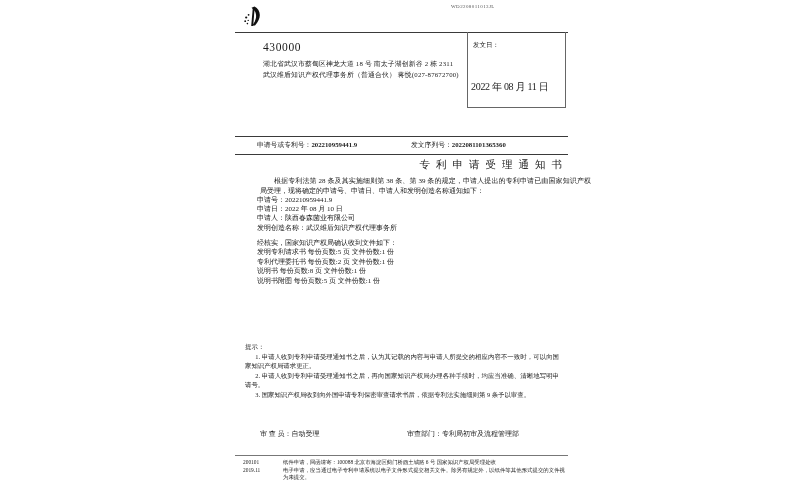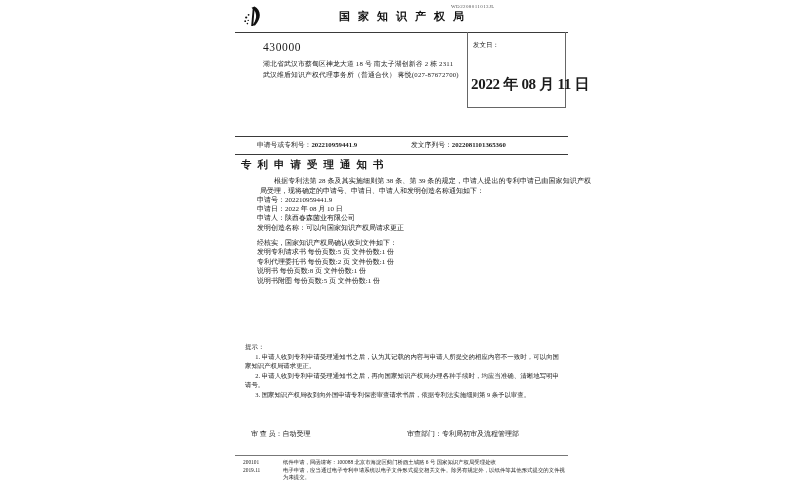--- a/index.html
+++ b/index.html
@@ -24,47 +24,47 @@
   .rule-footer { top:455px; border-top-width:0.8px; border-top-color:#777; }
 
   .postal { position:absolute; top:41px; left:28px; font-weight:normal; font-size:11.5px; letter-spacing:.6px; }
   .addr { position:absolute; left:28px; font-size:6.8px; letter-spacing:.2px; color:#222; white-space:nowrap; }
   .addr1 { top:59px; }
   .addr2 { top:70px; }
 
   .date-box { position:absolute; top:32px; left:232px; width:99px; height:76px;
     border-left:.8px solid #666; border-right:.8px solid #666; border-bottom:.8px solid #666; }
   .date-label { position:absolute; top:9px; left:5px; font-size:6.5px; }
-  .date-value { position:absolute; bottom:13px; left:3px; font-weight:bold; font-size:15px;
+  .date-value { position:absolute; bottom:13px; left:3px; font-weight:normal; font-size:10px;
     letter-spacing:-.3px; white-space:nowrap; }
 
   .band { position:absolute; top:140px; left:0; right:0; height:12px; font-size:6.8px; }
   .band .grp { position:absolute; white-space:nowrap; }
   .band .grp-app { left:22px; }
   .band .grp-serial { left:176px; }
   .band b { font-weight:bold; }
 
-  .notice-title { position:absolute; top:158px; left:0; right:0; text-align:left;
-    font-weight:bold; font-size:10.5px; letter-spacing:6px; padding-left:6px; }
+  .notice-title { position:absolute; top:158px; left:0; right:0; text-align:right;
+    font-weight:normal; font-size:10.5px; letter-spacing:6px; padding-left:6px; }
 
   .intro { position:absolute; top:177px; left:1px; width:331px; font-size:7px;
     line-height:9.8px; text-indent:2em; text-align:justify;margin-left:24px; }
 
   .fields { position:absolute; top:196px; left:22px; font-size:7px; line-height:9.2px; list-style:none; }
   .confirm { position:absolute; top:238px; left:22px; font-size:7px; white-space:nowrap; }
   .docs { position:absolute; top:248px; left:22px; font-size:7px; line-height:9.6px; list-style:none; }
 
   .notes-title { position:absolute; top:343px; left:10px; font-size:6.5px; }
   .notes { position:absolute; top:352px; left:10px; width:314px; font-size:6.4px;
     line-height:9.4px; list-style:none; }
   .notes li { text-indent:1.6em; text-align:justify; }
 
   .examiner-row { position:absolute; top:429px; left:0; right:0; font-size:7px; }
   .examiner-row .grp { position:absolute; white-space:nowrap; }
-  .grp-examiner { left:16px;text-align:center; }
+  .grp-examiner { left:25px;text-align:center; }
   .grp-dept { left:172px;text-align:center; }
 
   .footer { position:absolute; top:459px; left:8px; width:322px; font-size:5.4px;
     line-height:7.2px; color:#222; display:grid; grid-template-columns:32px 1fr;
     column-gap:8px; row-gap:1px; }
   .footer .code { white-space:nowrap; }
   .footer .txt { text-align:justify; }
 </style>
 </head>
 <body>
@@ -77,21 +77,20 @@
     <svg class="logo" viewBox="0 0 24 24" aria-hidden="true">
       <path d="M13.5,1.5 C20,5 21,13 14,20.5 L11.2,20.5 C17,13.5 16,6.5 10.5,2.8 Z" fill="#111"></path>
       <path d="M11.8,3 L10.2,21 L12.2,21 L13.6,3.4 Z" fill="#111"></path>
       <circle cx="5.2" cy="12.5" r="1.1" fill="#111"></circle>
       <circle cx="7.6" cy="9.8" r="0.9" fill="#111"></circle>
       <circle cx="4.2" cy="16.2" r="0.9" fill="#111"></circle>
       <circle cx="7.2" cy="15.4" r="0.7" fill="#111"></circle>
       <circle cx="6.4" cy="18.6" r="0.8" fill="#111"></circle>
     </svg>
 
-    <div class="header-title">国家知识产权局</div>
     <div class="rule rule-header"></div>
 
     <div class="postal">430000</div>
     <div class="addr addr1">湖北省武汉市蔡甸区神龙大道 18 号 南太子湖创新谷 2 栋 2311</div>
     <div class="addr addr2">武汉维盾知识产权代理事务所（普通合伙） 蒋悦(027-87672700)</div>
 
     <div class="date-box">
       <div class="date-label">发文日：</div>
       <div class="date-value">2022 年 08 月 11 日</div>
     </div>
@@ -104,21 +103,21 @@
     <div class="rule rule-band-bottom"></div>
 
     <div class="notice-title">专利申请受理通知书</div>
 
     <p class="intro">根据专利法第 28 条及其实施细则第 38 条、第 39 条的规定，申请人提出的专利申请已由国家知识产权局受理，现将确定的申请号、申请日、申请人和发明创造名称通知如下：</p>
 
     <ul class="fields">
       <li><span>申请号：</span><span>202210959441.9</span></li>
       <li><span>申请日：</span><span>2022 年 08 月 10 日</span></li>
       <li><span>申请人：</span><span>陕西春森菌业有限公司</span></li>
-      <li><span>发明创造名称：</span><span>可以向国家知识产权局请求更正</span></li>
+      <li><span>发明创造名称：</span><span>武汉维盾知识产权代理事务所</span></li>
     </ul>
 
     <div class="confirm">经核实，国家知识产权局确认收到文件如下：</div>
 
     <ul class="docs">
       <li>发明专利请求书 每份页数:5 页  文件份数:1 份</li>
       <li>专利代理委托书 每份页数:2 页  文件份数:1 份</li>
       <li>说明书 每份页数:8 页  文件份数:1 份</li>
       <li>说明书附图 每份页数:5 页  文件份数:1 份</li>
     </ul>

